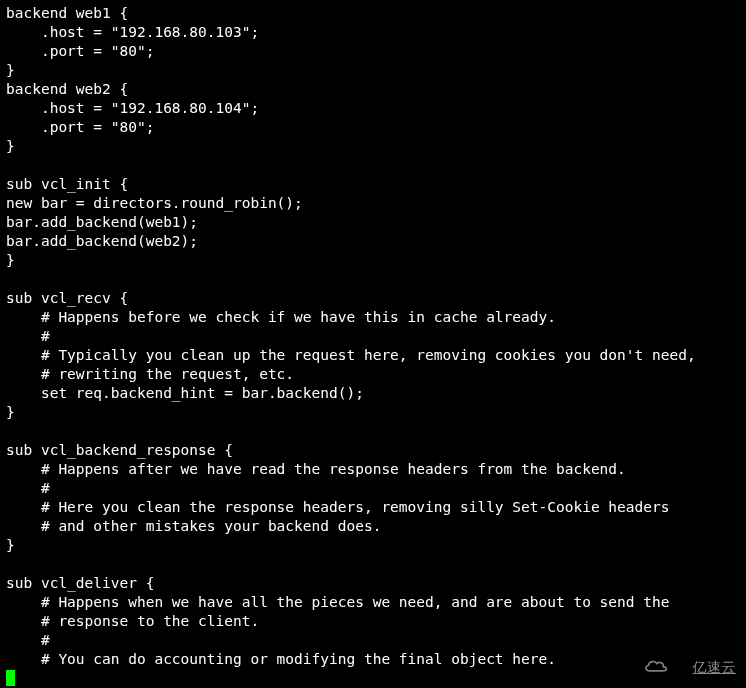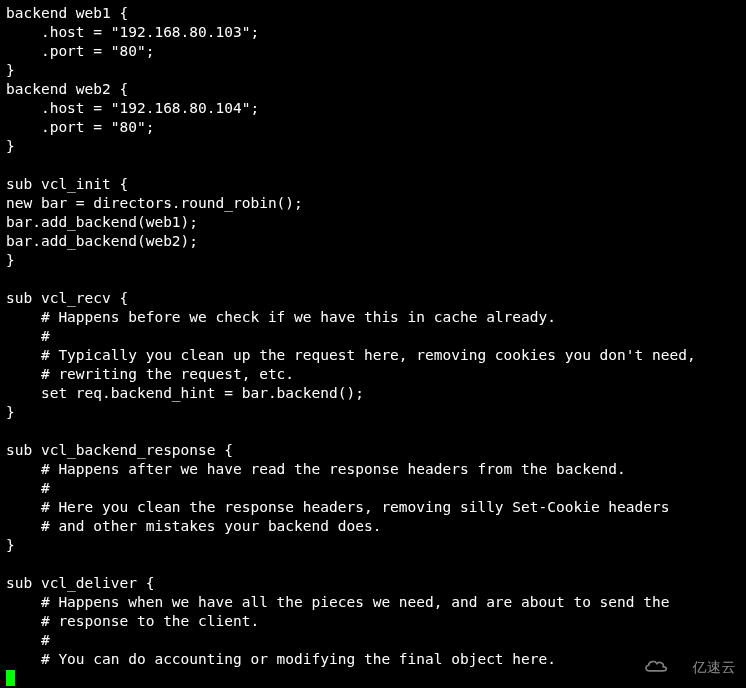--- a/index.html
+++ b/index.html
@@ -33,20 +33,21 @@
     bottom: 10px;
     display: flex;
     align-items: center;
     gap: 24px;
     opacity: 0.55;
     color: #ffffff;
     font-family: sans-serif;
     font-size: 14px;
     letter-spacing: 0.5px;
     pointer-events: none;
+    text-decoration: underline;
   }
   .watermark svg {
     width: 26px;
     height: 18px;
     fill: none;
     stroke: #ffffff;
     stroke-width: 2;
     opacity: 0.9;
   }
 </style>

